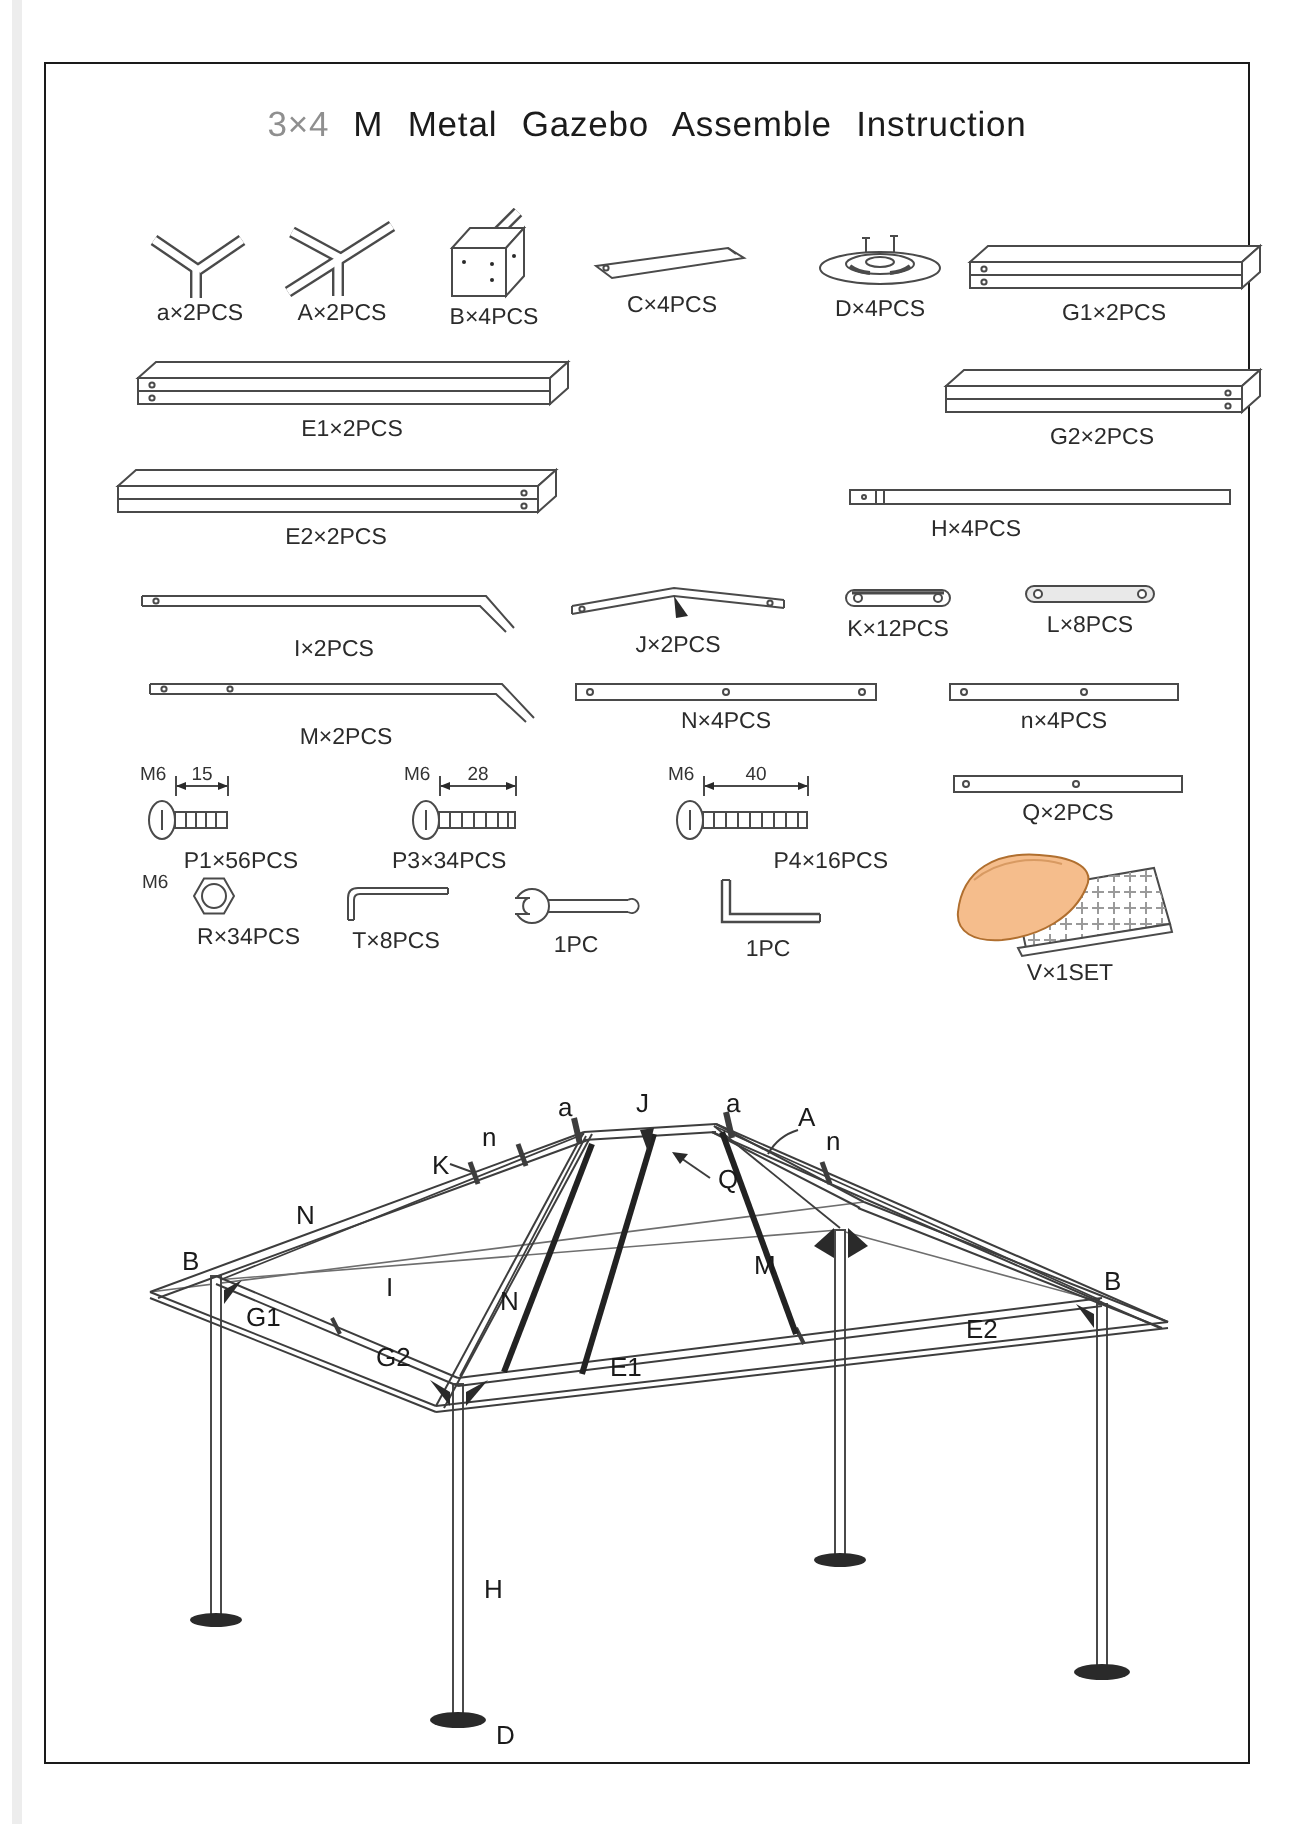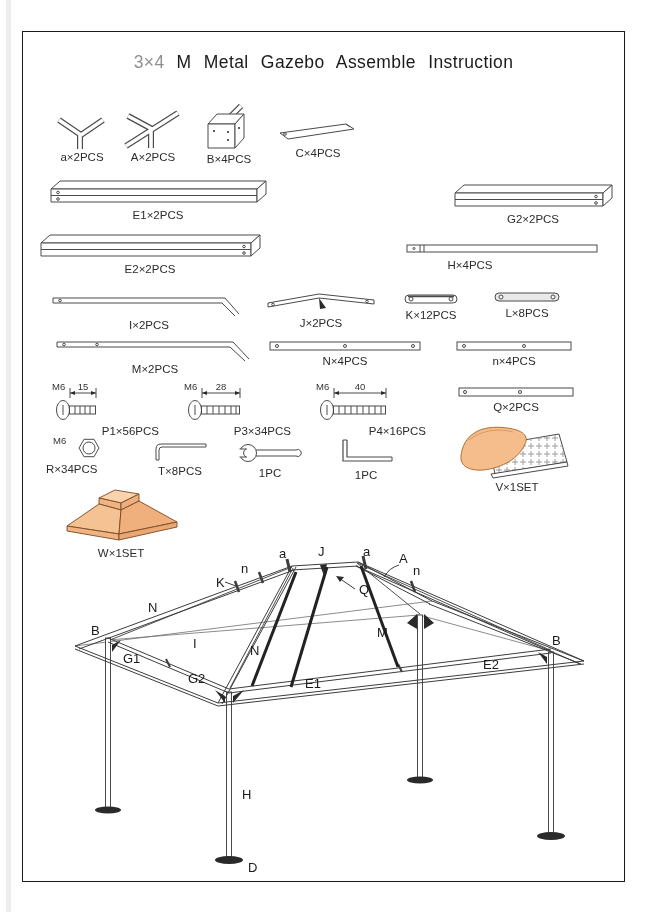--- a/index.html
+++ b/index.html
@@ -3,21 +3,21 @@
 <meta charset="utf-8">
 <style>
   html,body{margin:0;padding:0;background:#fff;}
   .page{position:relative;width:647px;height:912px;background:#fff;overflow:hidden;
         font-family:"Liberation Sans",sans-serif;color:#222;}
   .scan{position:absolute;left:6px;top:0;width:5px;height:100%;background:#ededed;}
   .frame{position:absolute;left:22px;top:31px;width:601px;height:849px;border:1.6px solid #1a1a1a;}
   .title{position:absolute;left:0;top:52px;width:647px;text-align:center;
          font-size:17.5px;word-spacing:7px;letter-spacing:.4px;color:#1b1b1b;white-space:nowrap;}
   .title .dim{color:#8f8f8f;margin-right:12px;}
-  .part{position:absolute;text-align:center;}
+  .part{position:absolute;text-align:center;margin-left:18px;}
   .part svg{display:block;margin:0 auto;}
   .plabel{font-size:11.5px;color:#2b2b2b;margin-top:1px;white-space:nowrap;}
   
   .o{fill:#fff;stroke:#4a4a4a;stroke-width:1;}
   .og{fill:#e9e9e9;stroke:#4a4a4a;stroke-width:1;}
   .l{fill:none;stroke:#4a4a4a;stroke-width:1;}
   .bk{stroke:#4a4a4a;stroke-width:6;fill:none;}
   .wt{stroke:#fff;stroke-width:3.6;fill:none;}
   .dt{stroke:#222;stroke-width:3;fill:none;}
   .dl{stroke:#3d3d3d;stroke-width:1;fill:none;}
@@ -74,20 +74,45 @@
     <div class="plabel">B×4PCS</div>
   </div>
   <div class="part" style="left:272px;top:116px;width:92px">
     <svg width="86" height="30" viewBox="0 0 86 30">
       <polygon class="o" points="5,17 71,8 79,13 13,23"></polygon>
       <line class="l" x1="71" y1="8" x2="75" y2="11"></line>
       <circle class="o" cx="10" cy="18" r="1.3"></circle>
     </svg>
     <div class="plabel">C×4PCS</div>
   </div>
+  <div class="part" style="left:380px;top:112px;width:84px">
+    <svg width="72" height="36" viewBox="0 0 72 36">
+      <line class="l" x1="29" y1="7" x2="29" y2="16"></line>
+        <line class="l" x1="43" y1="6" x2="43" y2="15"></line>
+      <line class="l" x1="27" y1="7" x2="31" y2="7"></line>
+        <line class="l" x1="41" y1="6" x2="45" y2="6"></line>
+      <ellipse class="o" cx="36" cy="22" rx="30" ry="8"></ellipse>
+      <ellipse class="o" cx="36" cy="20" rx="17" ry="5"></ellipse>
+      <ellipse class="o" cx="36" cy="19" rx="7" ry="2.5"></ellipse>
+      <path class="l" style="stroke-width:2" d="M21,21 q4,3 10,3.5"></path>
+      <path class="l" style="stroke-width:2" d="M51,21 q-4,3 -10,3.5"></path>
+    </svg>
+    <div class="plabel">D×4PCS</div>
+  </div>
+  <div class="part" style="left:460px;top:118px;width:158px">
+    <svg width="152" height="32" viewBox="0 0 152 32">
+      <polygon class="o" points="4,13 13,5 149,5 140,13"></polygon>
+      <polygon class="o" points="4,13 140,13 140,26 4,26"></polygon>
+      <polygon class="o" points="140,13 149,5 149,18 140,26"></polygon>
+      <line class="l" x1="4" y1="19.5" x2="140" y2="19.5"></line>
+      <circle class="o" cx="11" cy="16.5" r="1.3"></circle>
+        <circle class="o" cx="11" cy="23" r="1.3"></circle>
+    </svg>
+    <div class="plabel">G1×2PCS</div>
+  </div>
 
   <div class="part" style="left:44px;top:176px;width:228px">
     <svg width="222" height="32" viewBox="0 0 222 32">
       <polygon class="o" points="4,13 13,5 219,5 210,13"></polygon>
       <polygon class="o" points="4,13 210,13 210,26 4,26"></polygon>
       <polygon class="o" points="210,13 219,5 219,18 210,26"></polygon>
       <line class="l" x1="4" y1="19.5" x2="210" y2="19.5"></line>
       <circle class="o" cx="11" cy="16.5" r="1.3"></circle>
         <circle class="o" cx="11" cy="23" r="1.3"></circle>
     </svg>
@@ -203,42 +228,42 @@
         <polygon class="dk" points="48,13 43,11 43,15"></polygon>
       <text class="mtx" x="35" y="10" text-anchor="middle">15</text>
       <ellipse class="o" cx="15" cy="30" rx="6.5" ry="9.5"></ellipse>
         <line class="l" x1="15" y1="25" x2="15" y2="35"></line>
       <rect class="o" x="21.5" y="26" width="26" height="8"></rect>
       <line class="l" x1="27" y1="26" x2="27" y2="34"></line>
         <line class="l" x1="32" y1="26" x2="32" y2="34"></line>
       <line class="l" x1="37" y1="26" x2="37" y2="34"></line>
         <line class="l" x1="42" y1="26" x2="42" y2="34"></line>
     </svg>
-    <div class="plabel" style="text-align:right;padding-left:2px">P1×56PCS</div>
+    <div class="plabel" style="text-align:center;padding-left:2px">P1×56PCS</div>
   </div>
   <div class="part" style="left:176px;top:380px;width:115px">
     <svg width="108" height="44" viewBox="0 0 108 44">
       <text class="mtx" x="4" y="10">M6</text>
       <line class="l" x1="22" y1="8" x2="22" y2="18"></line>
         <line class="l" x1="60" y1="8" x2="60" y2="18"></line>
       <line class="l" x1="22" y1="13" x2="60" y2="13"></line>
       <polygon class="dk" points="22,13 27,11 27,15"></polygon>
         <polygon class="dk" points="60,13 55,11 55,15"></polygon>
       <text class="mtx" x="41" y="10" text-anchor="middle">28</text>
       <ellipse class="o" cx="15" cy="30" rx="6.5" ry="9.5"></ellipse>
         <line class="l" x1="15" y1="25" x2="15" y2="35"></line>
       <rect class="o" x="21.5" y="26" width="38" height="8"></rect>
       <line class="l" x1="27" y1="26" x2="27" y2="34"></line>
         <line class="l" x1="33" y1="26" x2="33" y2="34"></line>
       <line class="l" x1="39" y1="26" x2="39" y2="34"></line>
         <line class="l" x1="45" y1="26" x2="45" y2="34"></line>
       <line class="l" x1="51" y1="26" x2="51" y2="34"></line>
         <line class="l" x1="56" y1="26" x2="56" y2="34"></line>
     </svg>
-    <div class="plabel" style="text-align:right;padding-left:2px">P3×34PCS</div>
+    <div class="plabel" style="text-align:left;padding-left:2px">P3×34PCS</div>
   </div>
   <div class="part" style="left:308px;top:380px;width:118px">
     <svg width="110" height="44" viewBox="0 0 110 44">
       <text class="mtx" x="4" y="10">M6</text>
       <line class="l" x1="22" y1="8" x2="22" y2="18"></line>
         <line class="l" x1="74" y1="8" x2="74" y2="18"></line>
       <line class="l" x1="22" y1="13" x2="74" y2="13"></line>
       <polygon class="dk" points="22,13 27,11 27,15"></polygon>
         <polygon class="dk" points="74,13 69,11 69,15"></polygon>
       <text class="mtx" x="48" y="10" text-anchor="middle">40</text>
@@ -264,21 +289,21 @@
     </svg>
     <div class="plabel">Q×2PCS</div>
   </div>
 
   <div class="part" style="left:44px;top:434px;width:88px">
     <svg width="78" height="28" viewBox="0 0 78 28">
       <text class="mtx" x="4" y="10">M6</text>
       <polygon class="o" points="50,14 45,22.7 35,22.7 30,14 35,5.3 45,5.3"></polygon>
       <circle class="o" cx="40" cy="14" r="6"></circle>
     </svg>
-    <div class="plabel" style="text-align:left;padding-left:2px">R×34PCS</div>
+    <div class="plabel" style="text-align:right;padding-left:2px">R×34PCS</div>
   </div>
   <div class="part" style="left:140px;top:436px;width:80px">
     <svg width="68" height="28" viewBox="0 0 68 28">
       <path class="l" d="M10,24 L10,13 Q10,8 15,8 L60,8"></path>
       <path class="l" d="M13,24 L13,14 Q13,11 16,11 L60,11"></path>
       <line class="l" x1="10" y1="24" x2="13" y2="24"></line>
         <line class="l" x1="60" y1="8" x2="60" y2="11"></line>
     </svg>
     <div class="plabel">T×8PCS</div>
   </div>
@@ -313,32 +338,20 @@
       </defs>
       <polygon points="34,28 104,16 112,44 40,56" fill="#fff" stroke="#4a4a4a" stroke-width="1"></polygon>
       <polygon points="34,28 104,16 112,44 40,56" fill="url(#mesh)" stroke="none"></polygon>
       <path d="M36,56 L112,44 L113,48 L38,60 Z" fill="#fff" stroke="#4a4a4a" stroke-width="1"></path>
       <path d="M6,38 C8,18 24,6 52,10 C68,12 74,18 70,26 C64,40 48,50 28,52 C14,53 5,48 6,38 Z" fill="#F5BD8C" stroke="#b06f2f" stroke-width="1"></path>
       <path d="M14,22 C26,12 44,10 58,14" fill="none" stroke="#d89a62" stroke-width="1"></path>
     </svg>
     <div class="plabel">V×1SET</div>
   </div>
 
-  <div class="part" style="left:52px;top:484px;width:138px">
-    <svg width="132" height="62" viewBox="0 0 132 62">
-      <polygon points="44,14 60,6 84,10 66,19" fill="#F9D3AD" stroke="#7a4a24" stroke-width="0.9"></polygon>
-      <polygon points="44,14 66,19 66,26 44,20" fill="#F0B483" stroke="#7a4a24" stroke-width="0.9"></polygon>
-      <polygon points="66,19 84,10 84,17 66,26" fill="#EDAF7F" stroke="#7a4a24" stroke-width="0.9"></polygon>
-      <polygon points="12,42 44,20 66,26 64,50" fill="#F5C294" stroke="#7a4a24" stroke-width="0.9"></polygon>
-      <polygon points="64,50 66,26 84,17 122,38" fill="#EFB07E" stroke="#7a4a24" stroke-width="0.9"></polygon>
-      <polygon points="12,42 64,50 64,56 12,47" fill="#F0B483" stroke="#7a4a24" stroke-width="0.9"></polygon>
-      <polygon points="64,50 122,38 122,43 64,56" fill="#E8A873" stroke="#7a4a24" stroke-width="0.9"></polygon>
-    </svg>
-    <div class="plabel">W×1SET</div>
-  </div>
 
   <svg style="position:absolute;left:55px;top:538px" width="540" height="350" viewBox="55 538 540 350">
 
     <line class="dh" x1="432" y1="601" x2="75" y2="646"></line>
     <line class="dh" x1="108" y1="640" x2="419" y2="615"></line>
     <line class="dh" x1="419" y1="615" x2="551" y2="651"></line>
 
     <rect class="o" x="105.5" y="638" width="5" height="170"></rect>
     <rect class="o" x="226.5" y="692" width="5" height="166"></rect>
     <rect class="o" x="417.5" y="615" width="5" height="163"></rect>

